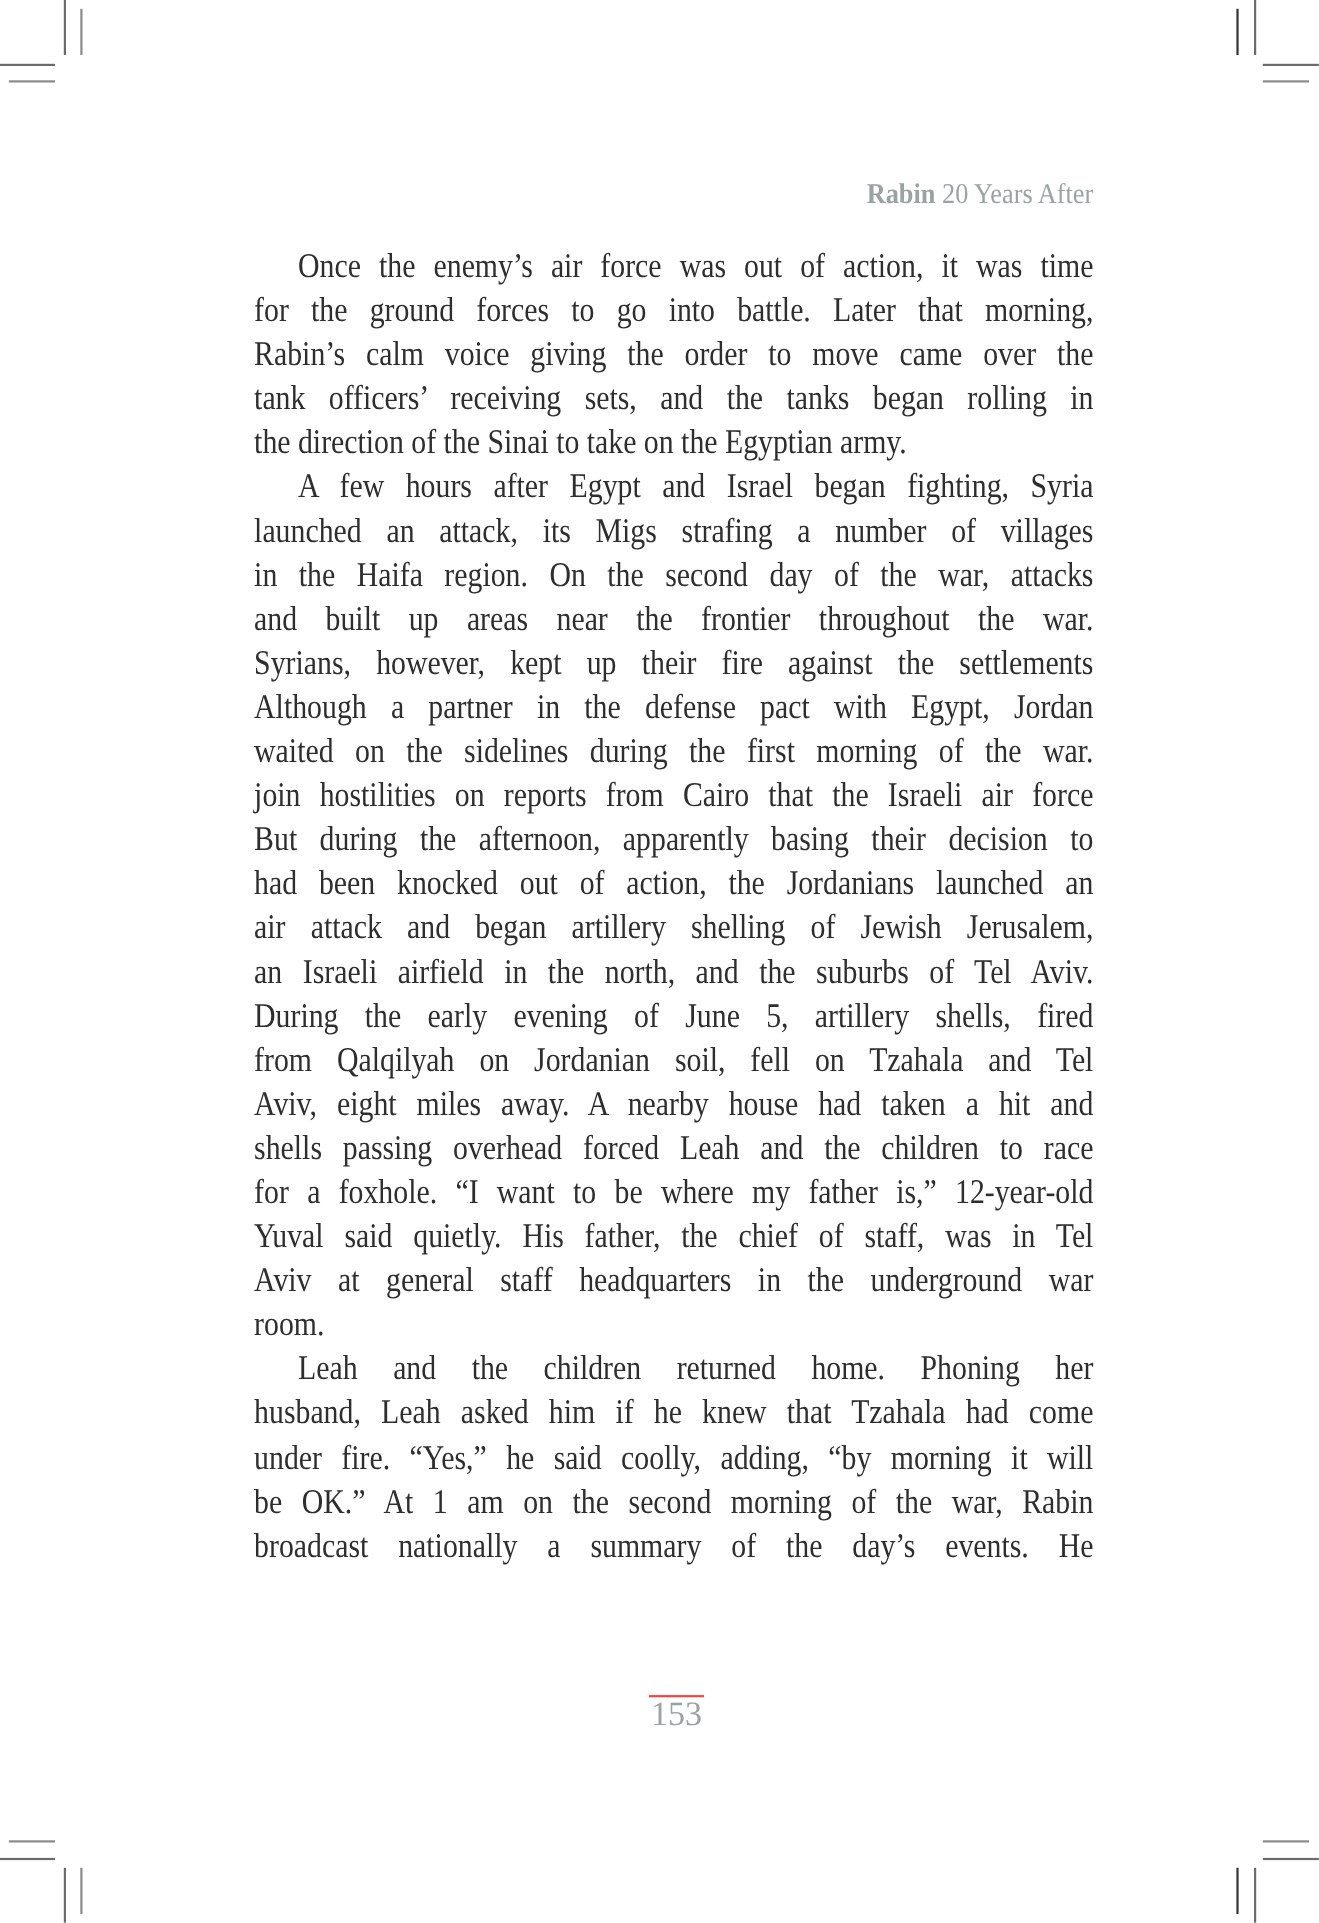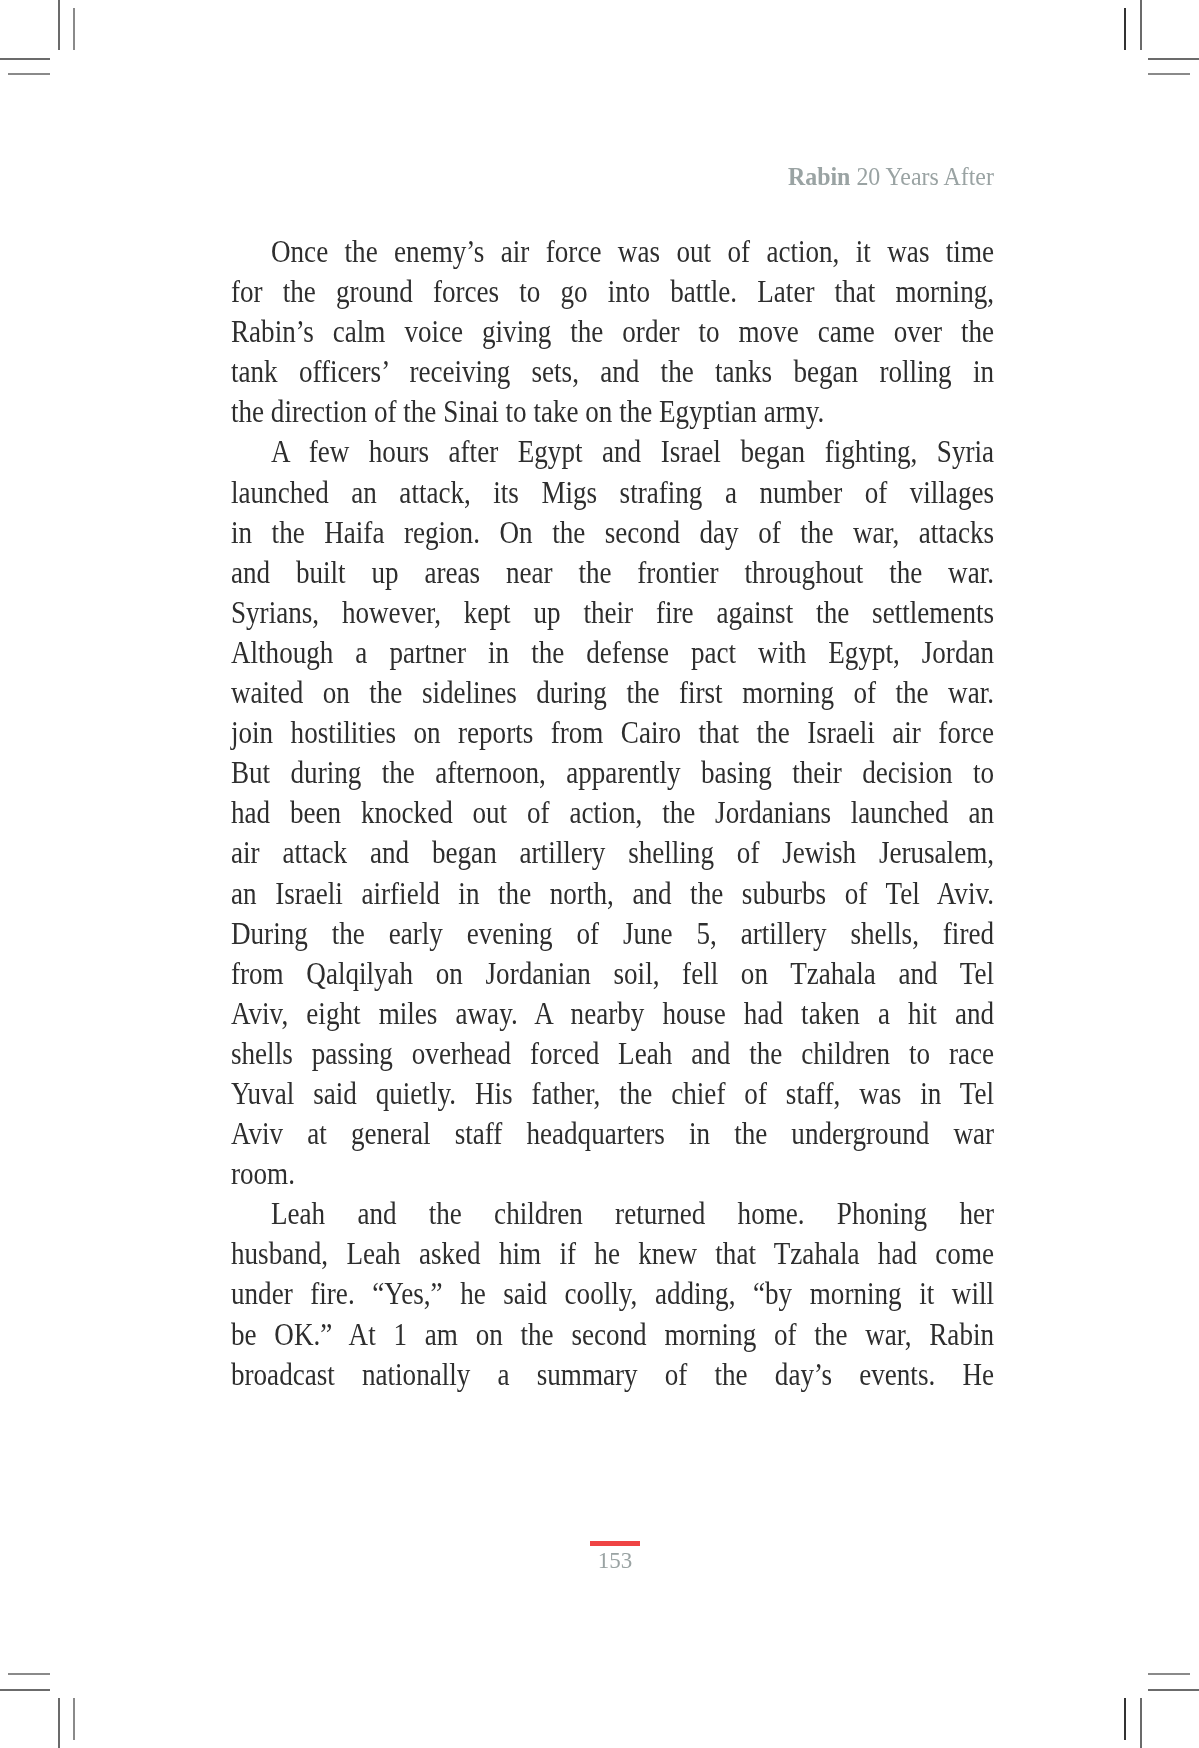--- a/index.html
+++ b/index.html
@@ -7,35 +7,35 @@
   .mark { position: absolute; background: #6b6b6b; }
   .mark.dark { background: #333333; }
   .mark.light { background: #8a8a8a; }
   .header {
     position: absolute; right: 205px; top: 162px;
     font-family: "Liberation Serif", serif; font-size: 26px; color: #9aa3a3;
     white-space: nowrap; transform: scaleX(0.92); transform-origin: right center;
   }
   .header .bold { font-weight: bold; }
   .body-text {
-    position: absolute; left: 231px; top: 232px; width: 763px;
+    position: absolute; left: 231px; top: 222px; width: 763px;
     font-family: "Liberation Serif", serif; color: #2e2e2e;
   }
   .line {
     height: 40.1px; line-height: 40.1px; font-size: 31.5px;
     white-space: nowrap; overflow: visible; position: relative;
   }
   .line span.inner {
     display: inline-block; transform-origin: left center; white-space: nowrap;
   }
   .indent { padding-left: 40px; }
   .page-number {
     position: absolute; left: 590px; top: 1541px; width: 50px; text-align: center;
-    font-family: "Liberation Serif", serif; font-size: 23px; color: #9aa3a3;
-    border-top: 5px solid #ef4444; line-height: 30px;
+    font-family: "Liberation Serif", serif; font-size: 31px; color: #9aa3a3;
+    border-top: 2px solid #ef4444; line-height: 30px;
   }
 </style>
 </head>
 <body>
 
 <div class="mark" style="left:58px;top:0;width:2px;height:50px;"></div>
 <div class="mark light" style="left:73px;top:8px;width:2px;height:42px;"></div>
 <div class="mark" style="left:0;top:58px;width:50px;height:2px;"></div>
 <div class="mark light" style="left:8px;top:73px;width:42px;height:2px;"></div>
 
@@ -76,20 +76,21 @@
       <div class="line"><span class="inner" style="word-spacing: 14.7975px; transform: scaleX(0.86);">waited on the sidelines during the first morning of the war.</span></div>
       <div class="line"><span class="inner" style="word-spacing: 12.4412px; transform: scaleX(0.86);">join hostilities on reports from Cairo that the Israeli air force</span></div>
       <div class="line"><span class="inner" style="word-spacing: 15.8777px; transform: scaleX(0.86);">But during the afternoon, apparently basing their decision to</span></div>
       <div class="line"><span class="inner" style="word-spacing: 15.1899px; transform: scaleX(0.86);">had been knocked out of action, the Jordanians launched an</span></div>
       <div class="line"><span class="inner" style="word-spacing: 18.7293px; transform: scaleX(0.86);">air attack and began artillery shelling of Jewish Jerusalem,</span></div>
       <div class="line"><span class="inner" style="word-spacing: 13.7889px; transform: scaleX(0.86);">an Israeli airfield in the north, and the suburbs of Tel Aviv.</span></div>
       <div class="line"><span class="inner" style="word-spacing: 19.9486px; transform: scaleX(0.86);">During the early evening of June 5, artillery shells, fired</span></div>
       <div class="line"><span class="inner" style="word-spacing: 18.4746px; transform: scaleX(0.86);">from Qalqilyah on Jordanian soil, fell on Tzahala and Tel</span></div>
       <div class="line"><span class="inner" style="word-spacing: 13.2449px; transform: scaleX(0.86);">Aviv, eight miles away. A nearby house had taken a hit and</span></div>
       <div class="line"><span class="inner" style="word-spacing: 14.1274px; transform: scaleX(0.86);">shells passing overhead forced Leah and the children to race</span></div>
+      <div class="line"><span class="inner" style="word-spacing: 11.4565px; transform: scaleX(0.86);">for a foxhole. “I want to be where my father is,” 12-year-old</span></div>
       <div class="line"><span class="inner" style="word-spacing: 14.1426px; transform: scaleX(0.86);">Yuval said quietly. His father, the chief of staff, was in Tel</span></div>
       <div class="line"><span class="inner" style="word-spacing: 20.1512px; transform: scaleX(0.86);">Aviv at general staff headquarters in the underground war</span></div>
       <div class="line"><span class="inner" style="transform: scaleX(0.86);">room.</span></div>
     </div>
     <div>
       <div class="line indent"><span class="inner" style="word-spacing: 29.6287px; transform: scaleX(0.86);">Leah and the children returned home. Phoning her</span></div>
       <div class="line"><span class="inner" style="word-spacing: 13.4678px; transform: scaleX(0.86);">husband, Leah asked him if he knew that Tzahala had come</span></div>
       <div class="line"><span class="inner" style="word-spacing: 12.61px; transform: scaleX(0.86);">under fire. “Yes,” he said coolly, adding, “by morning it will</span></div>
       <div class="line"><span class="inner" style="word-spacing: 12.8026px; transform: scaleX(0.86);">be OK.” At 1 am on the second morning of the war, Rabin</span></div>
       <div class="line"><span class="inner" style="word-spacing: 23.7547px; transform: scaleX(0.86);">broadcast nationally a summary of the day’s events. He</span></div>

